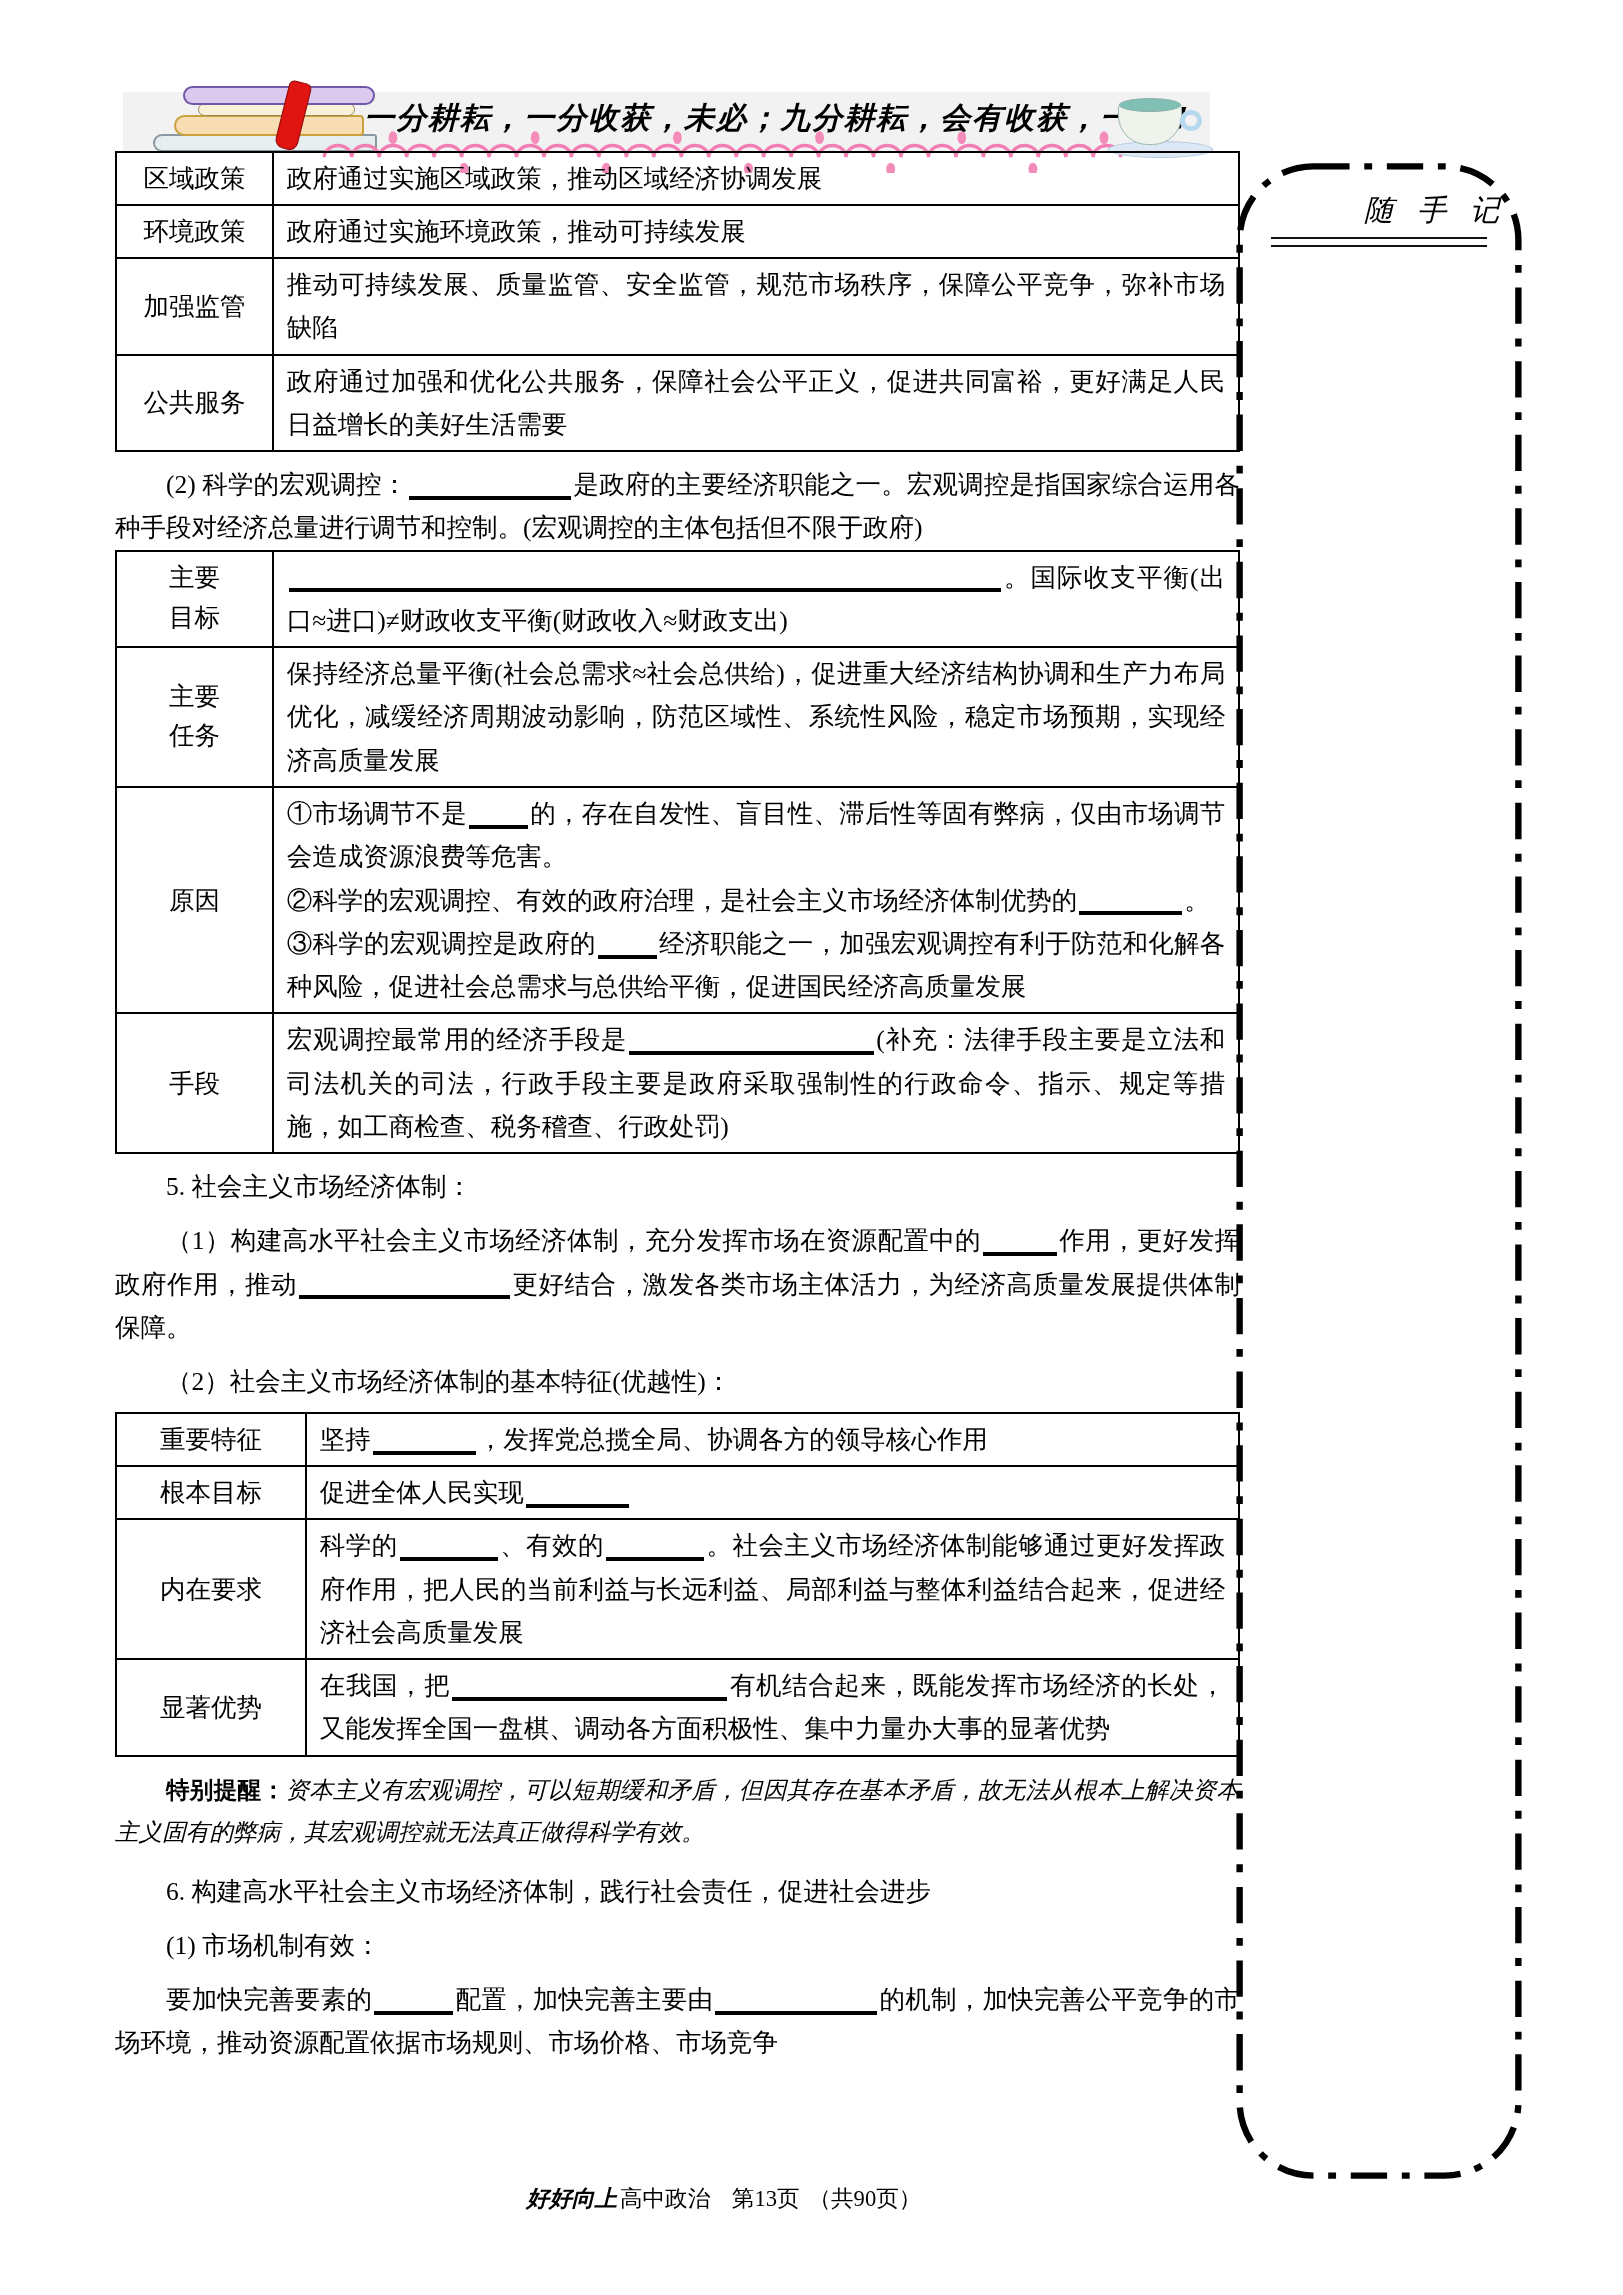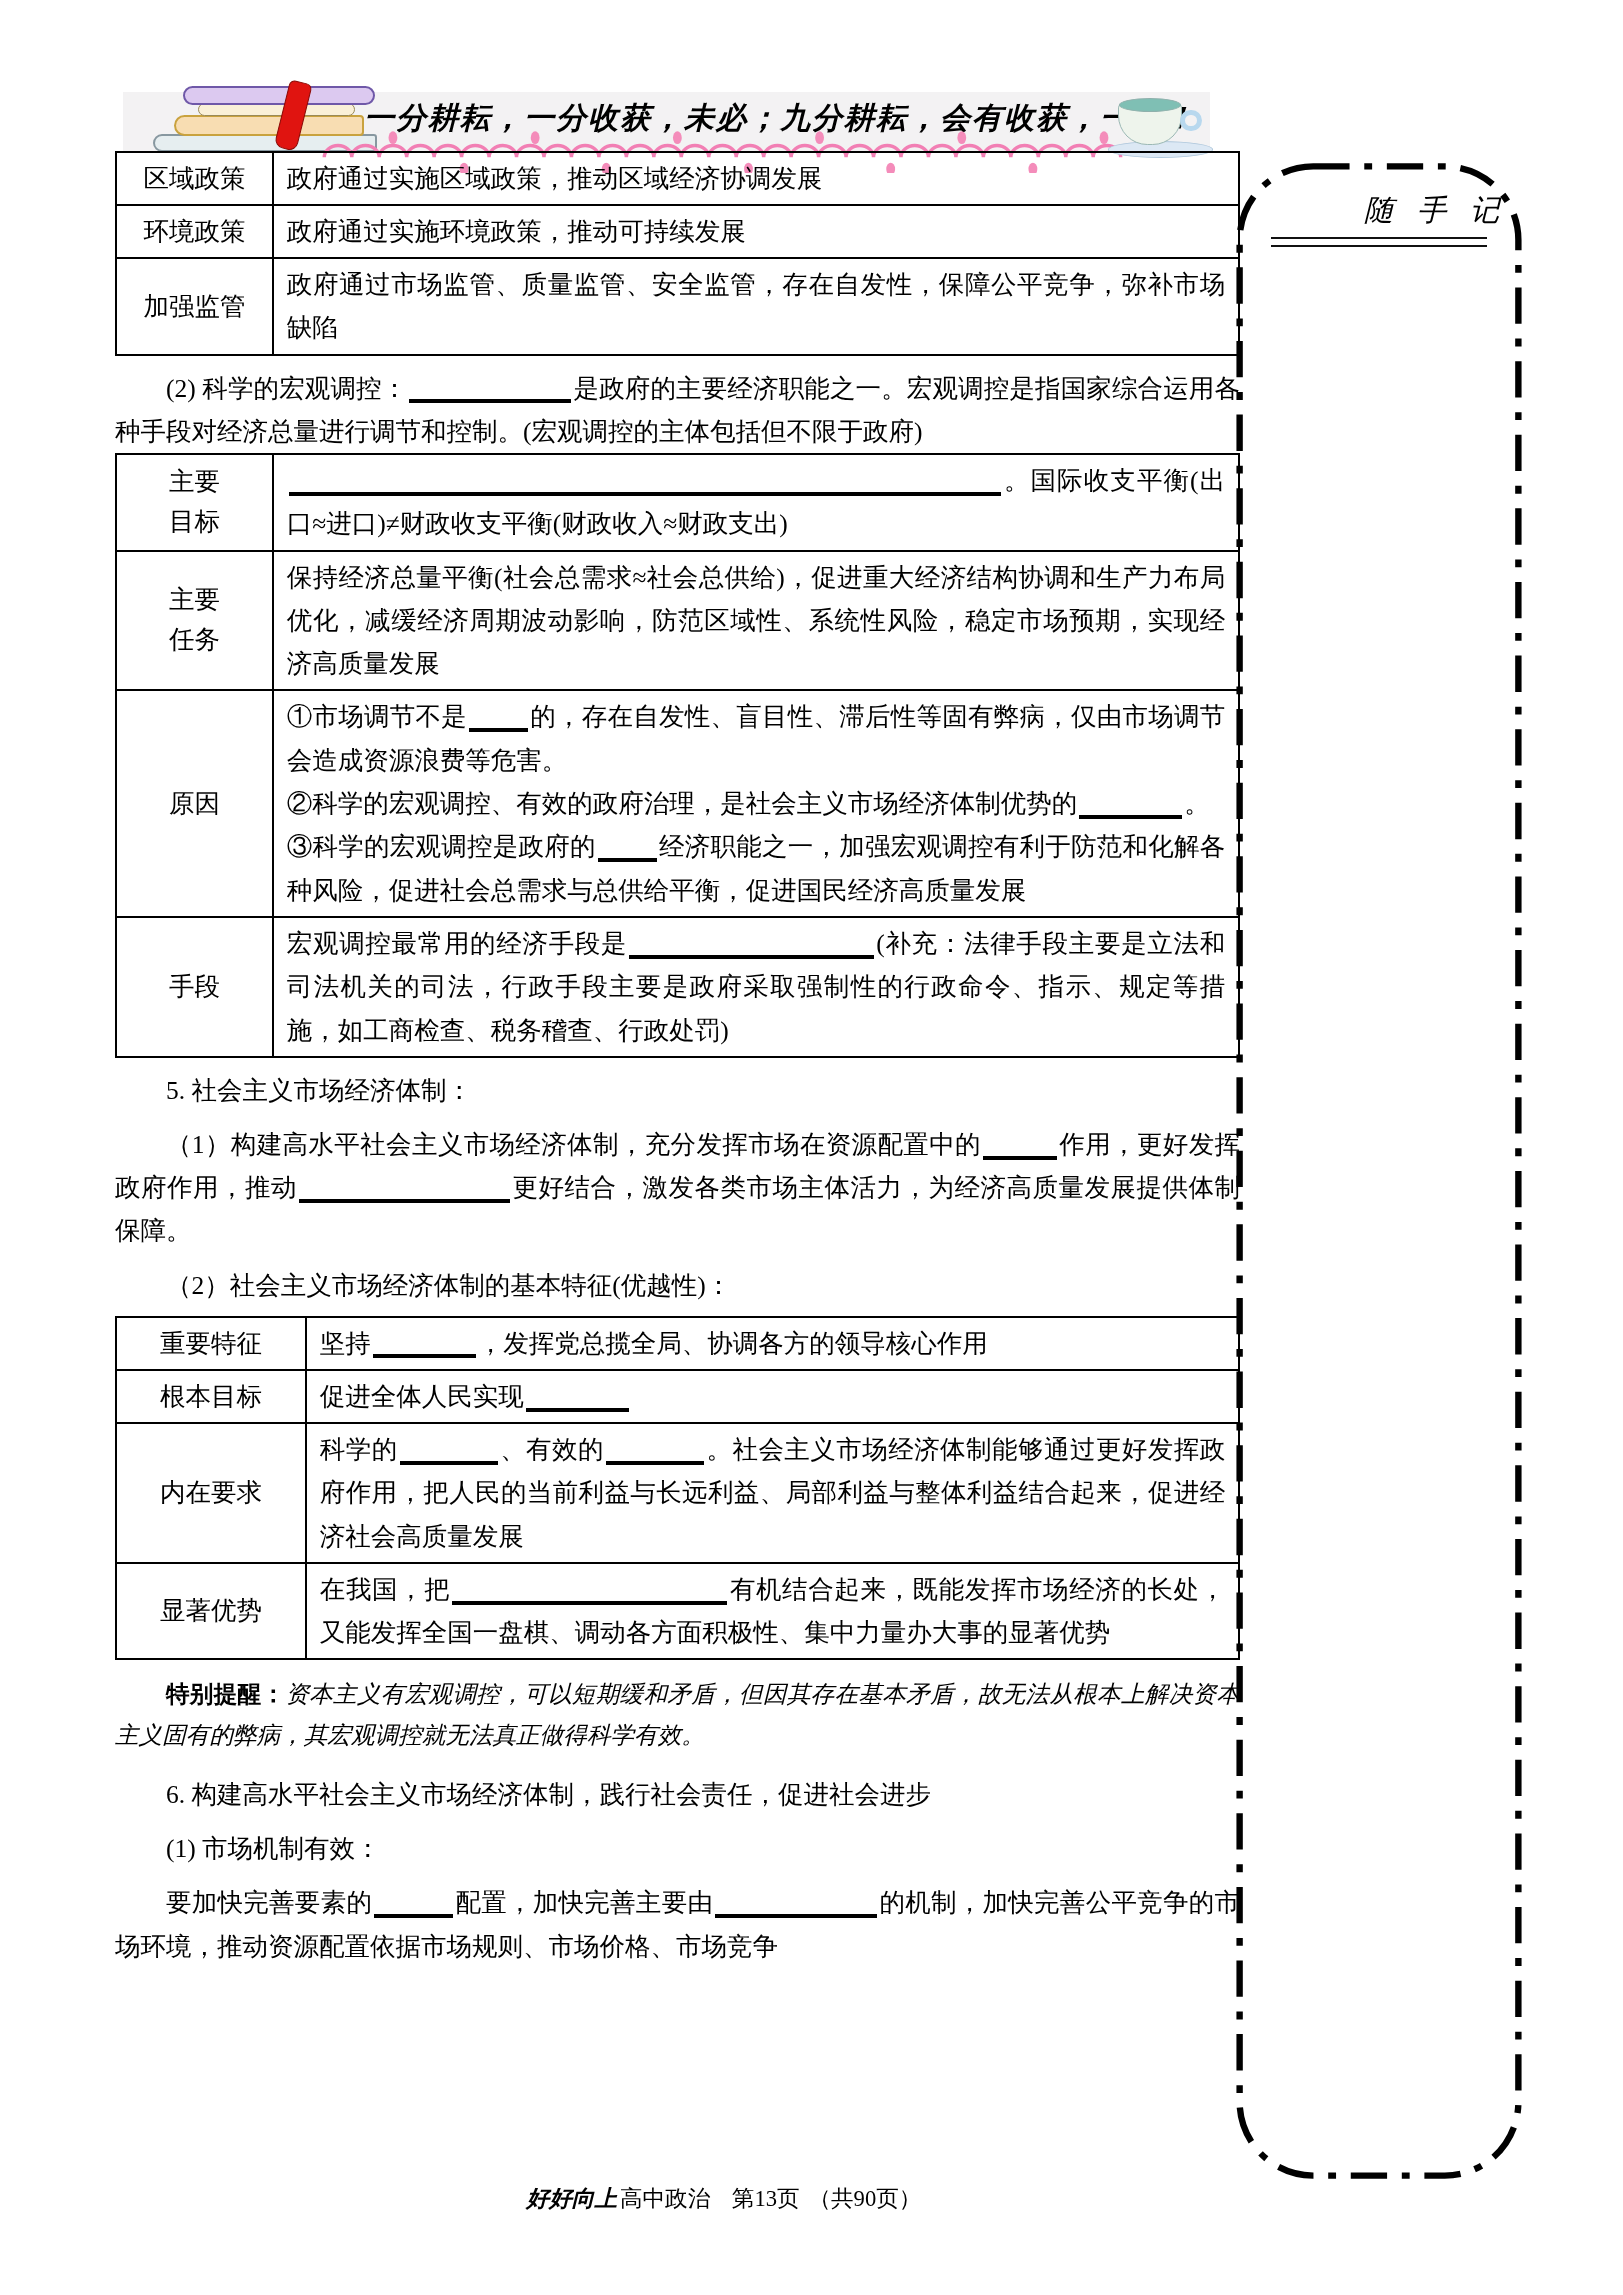--- a/index.html
+++ b/index.html
@@ -103,21 +103,25 @@
           <tr>
         <td class="lbl">区域政策</td>
         <td>政府通过实施区域政策，推动区域经济协调发展</td>
       </tr>
       <tr>
         <td class="lbl">环境政策</td>
         <td>政府通过实施环境政策，推动可持续发展</td>
       </tr>
       <tr>
         <td class="lbl">加强监管</td>
-        <td>政府通过市场监管、质量监管、安全监管，存在自发性，保障公平竞争，弥补市场缺陷</td>
+        <td>推动可持续发展、质量监管、安全监管，规范市场秩序，保障公平竞争，弥补市场缺陷</td>
+      </tr>
+      <tr>
+        <td class="lbl">公共服务</td>
+        <td>政府通过加强和优化公共服务，保障社会公平正义，促进共同富裕，更好满足人民日益增长的美好生活需要</td>
       </tr>
     </tbody>
       </table>
 
     <p class="p ind">
       <span>(2) 科学的宏观调控：</span><span class="bl" style="width:162px"></span><span>是政府的主要经济职能之一。宏观调控是指国家综合运用各种手段对经济总量进行调节和控制。(宏观调控的主体包括但不限于政府)</span>
     </p>
 
     <table class="t t2">
       <colgroup>

